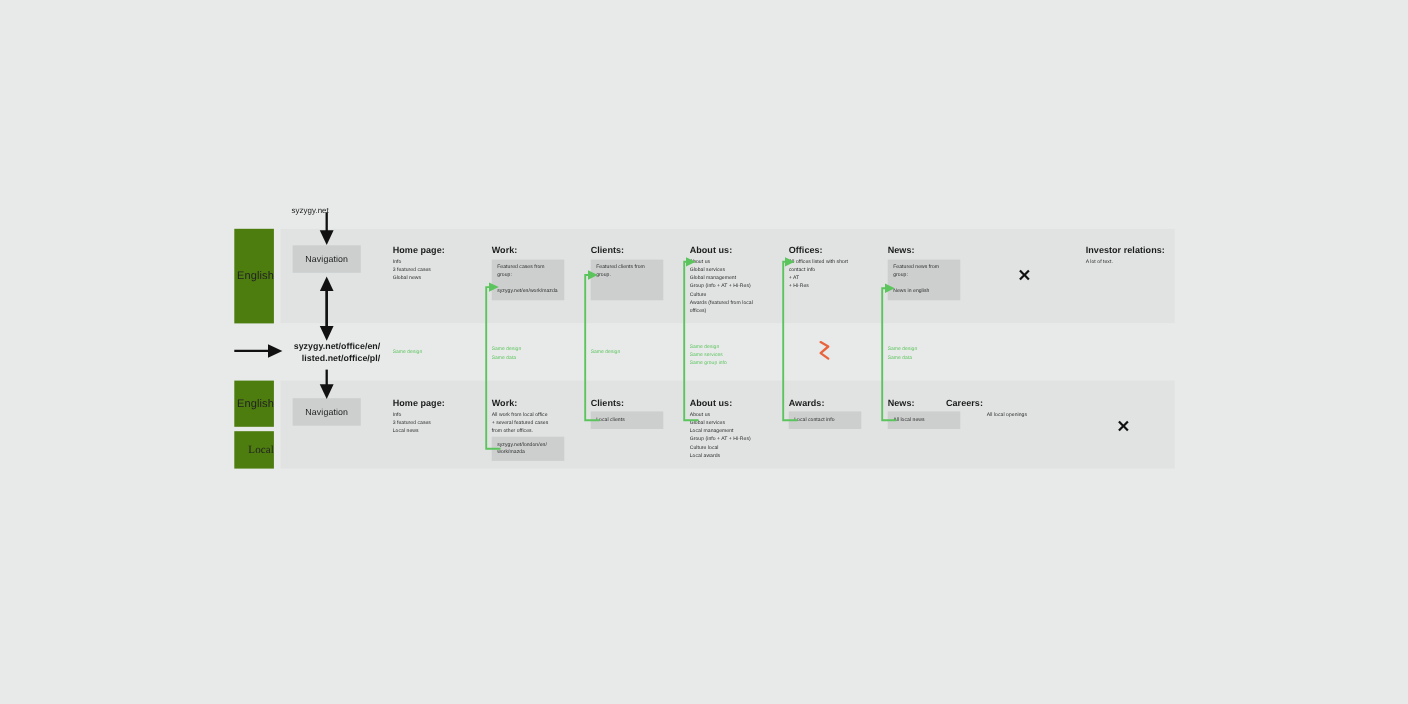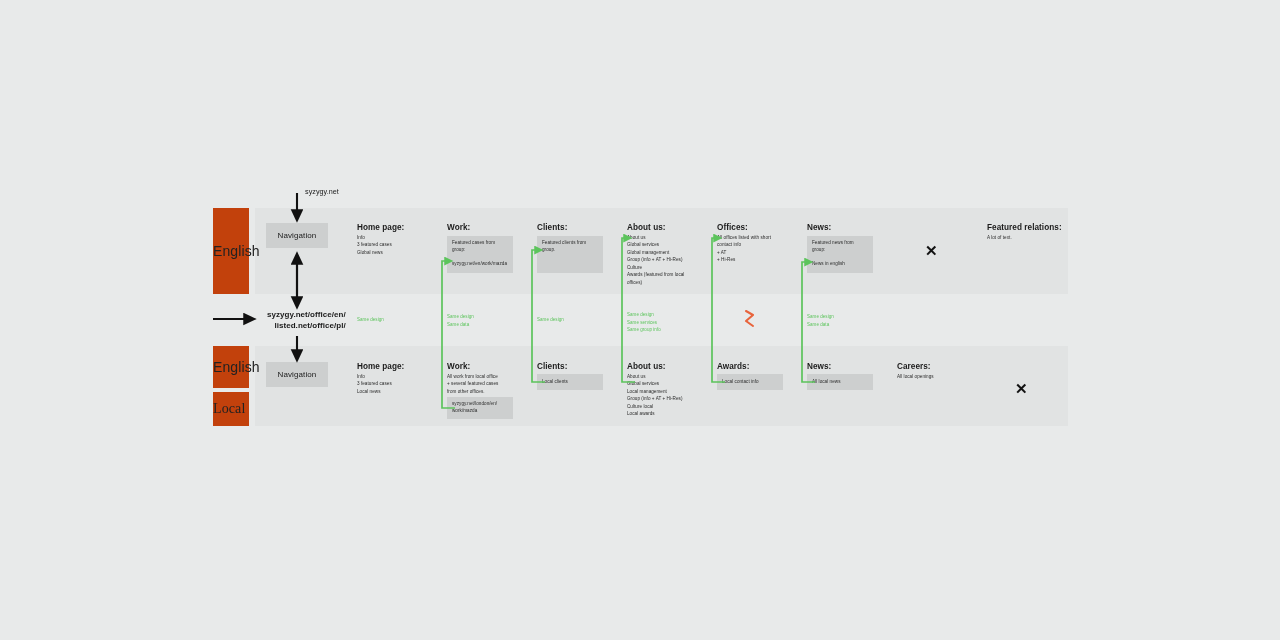--- a/index.html
+++ b/index.html
@@ -26,26 +26,26 @@
   .band {
     position: absolute;
     background: #e1e3e3;
   }
   .band-top    { left: 255px; top: 208px; width: 813px; height: 86px; }
   .band-mid    { left: 255px; top: 294px; width: 813px; height: 52px; background: #e8eaea; }
   .band-bottom { left: 255px; top: 346px; width: 813px; height: 80px; }
 
   .rowlabel {
     position: absolute;
-    background: #c2410c;
-    font-size: 14px;
+    background: #4d7c0f;
+    font-size: 10px;
     color: #222;
     display: flex;
     align-items: center;
-    justify-content: flex-start;
+    justify-content: flex-end;
     letter-spacing: .1px;
   }
   .rowlabel-en-top { left: 213px; top: 208px; width: 36px; height: 86px; }
   .rowlabel-en-bot { left: 213px; top: 346px; width: 36px; height: 42px; }
   .rowlabel-local  { left: 213px; top: 392px; width: 36px; height: 34px; font-family: Liberation Serif, serif; }
 
   
   .col-title {
     position: absolute;
     font-size: 8.2px;
@@ -97,21 +97,20 @@
     color: #1b1b1b;
     letter-spacing: .05px;
     white-space: nowrap;
   }
   .top-url {
     position: absolute;
     font-size: 7.2px;
     color: #1b1b1b;
     letter-spacing: .05px;
     white-space: nowrap;
-    margin-left: 40px;
   }
 
   
   .green-note {
     position: absolute;
     font-size: 4.5px;
     line-height: 1.68;
     color: #5cc45c;
     letter-spacing: .05px;
   }
@@ -209,21 +208,21 @@
 
   <div class="col-title" style="left:807px; top:223px;">News:</div>
   <div class="gbox" style="left:807px; top:236px; width:66px; height:37px;">
     <div class="gline" style="left:5px; top:4px;">Featured news from</div>
     <div class="gline" style="left:5px; top:11px;">group:</div>
     <div class="gline" style="left:5px; top:25px;">News in english</div>
   </div>
 
   <div class="xmark" style="left:925px; top:243px;">✕</div>
 
-  <div class="col-title" style="left:987px; top:223px;">Featured relations:</div>
+  <div class="col-title" style="left:987px; top:223px;">Investor relations:</div>
   <div class="col-body" style="left:987px; top:234px;">
     <div>A lot of text.</div>
   </div>
 
   <div class="green-note" style="left:357px; top:316px;">
     <div>Same design</div>
   </div>
 
   <div class="green-note" style="left:447px; top:313px;">
     <div>Same design</div>
@@ -281,21 +280,21 @@
   <div class="col-title" style="left:717px; top:362px;">Awards:</div>
   <div class="gbox" style="left:717px; top:374px; width:66px; height:16px;">
     <div class="gline" style="left:5px; top:5px;">Local contact info</div>
   </div>
 
   <div class="col-title" style="left:807px; top:362px;">News:</div>
   <div class="gbox" style="left:807px; top:374px; width:66px; height:16px;">
     <div class="gline" style="left:5px; top:5px;">All local news</div>
   </div>
 
-  <div class="col-title" style="left:897px; top:362px;">Careers:</div>
+  <div class="col-title" style="left:860px; top:362px;">Careers:</div>
   <div class="col-body" style="left:897px; top:373px;">
     <div>All local openings</div>
   </div>
 
   <div class="xmark" style="left:1015px; top:381px;">✕</div>
 
   <svg class="overlay" viewBox="0 0 1280 640">
     <defs>
       <marker id="bk" markerWidth="7" markerHeight="7" refX="3.2" refY="3" orient="auto">
         <path d="M0,0 L6.4,3 L0,6 z" fill="#111"></path>

